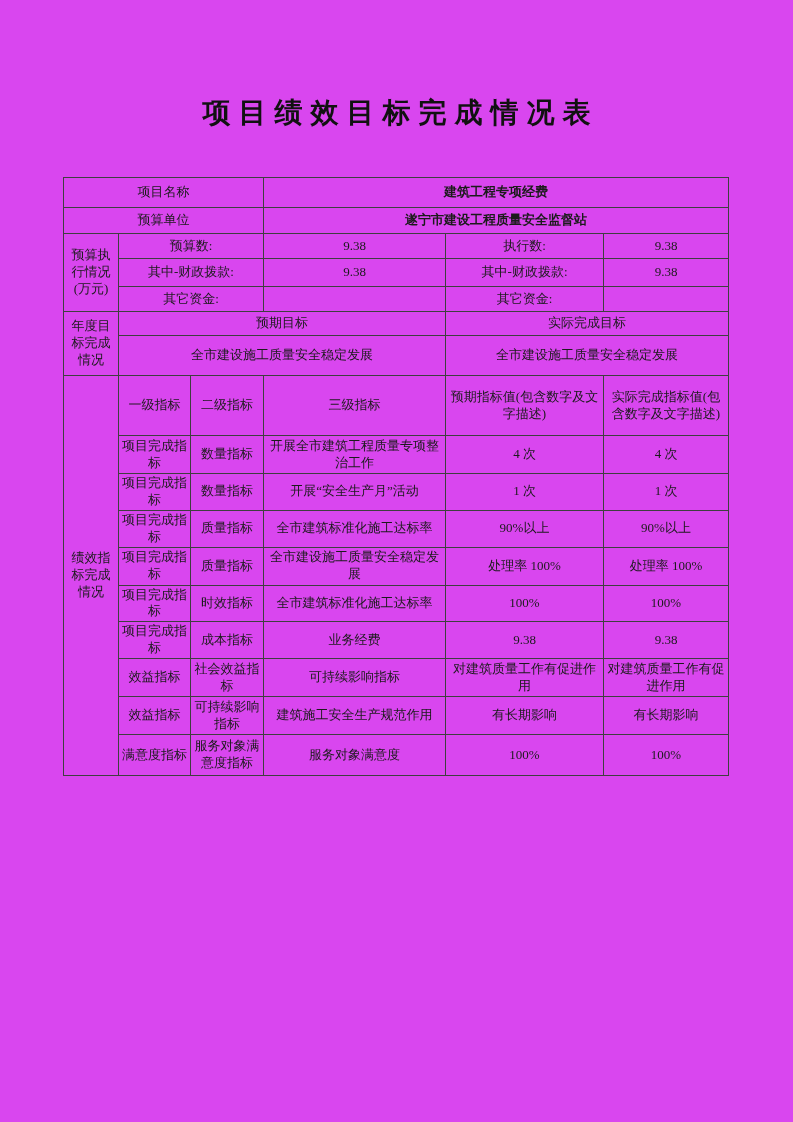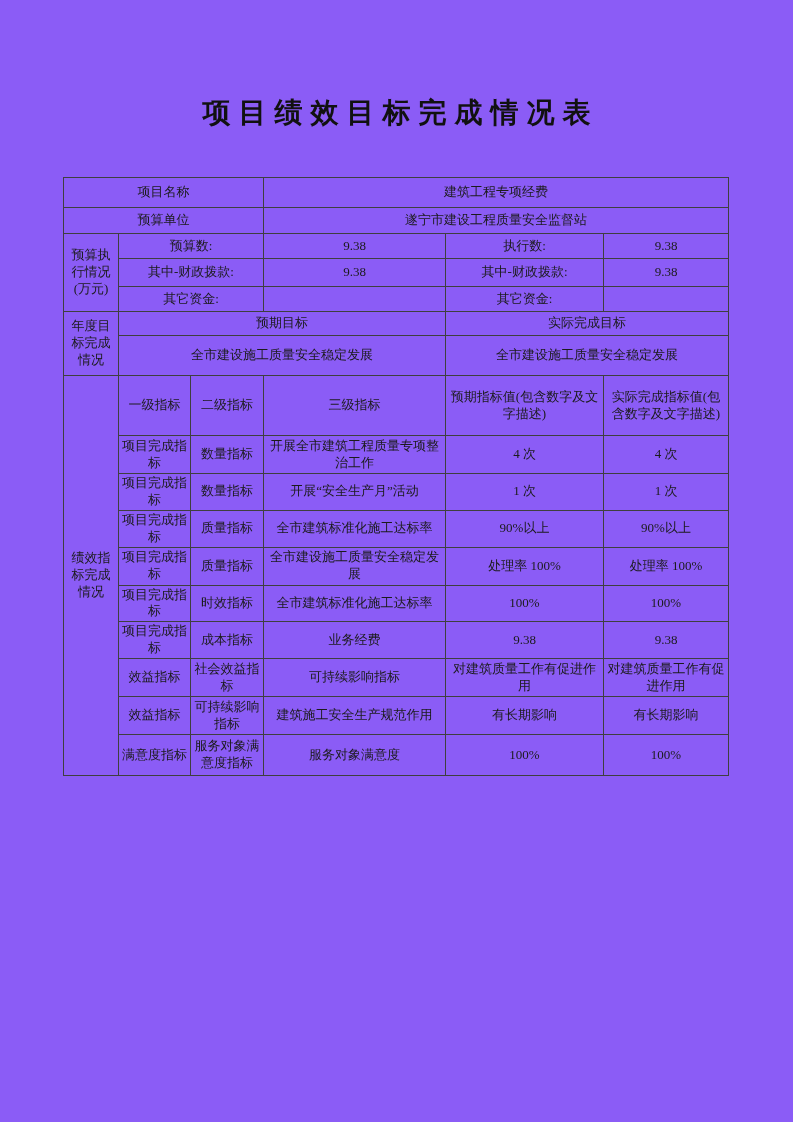--- a/index.html
+++ b/index.html
@@ -1,41 +1,41 @@
 <!DOCTYPE html>
 <html><head>
 <meta charset="utf-8">
 <style>
   html,body{margin:0;padding:0;}
   body{
     width:793px;height:1122px;background:#ffffff;position:relative;
     font-family:"Liberation Serif","DejaVu Serif",serif;
     color:#1b1b1b;
   }
-  .page{position:absolute;left:0;top:0;width:793px;height:1122px;background:#8b5cf6;overflow:hidden;}
+  .page{position:absolute;left:0;top:0;width:793px;height:1122px;background:#d946ef;overflow:hidden;}
   .title{
     position:absolute;left:0;top:94px;width:793px;text-align:center;
     font-family:"Liberation Sans","DejaVu Sans",sans-serif;
     font-weight:bold;font-size:28px;letter-spacing:8px;text-indent:8px;color:#111;
   }
   .subtitle{
     position:absolute;left:0;top:128px;width:793px;text-align:center;
     font-size:22px;letter-spacing:1px;color:#111;
   }
   table.doc{
     position:absolute;left:63px;top:177px;width:665px;
     border-collapse:collapse;table-layout:fixed;padding-left:32px;
   }
   table.doc td{
     border:1.6px solid #3f3f3f;
     text-align:center;vertical-align:middle;
     font-size:13px;line-height:1.3;padding:1px 3px;
     color:#1b1b1b;word-break:break-all;overflow-wrap:break-word;
   }
-  td.vbold{font-weight:normal;font-size:13.5px;}
+  td.vbold{font-weight:bold;font-size:13.5px;}
   td.cd{padding:1px 15px;}
   td.ce{padding:1px 14px;}
   td.cf{padding:1px 8px;}
   .pagenum{
     position:absolute;left:0;top:1024px;width:793px;text-align:center;
     font-size:13px;color:#222;
   }
 </style>
 </head>
 <body>

